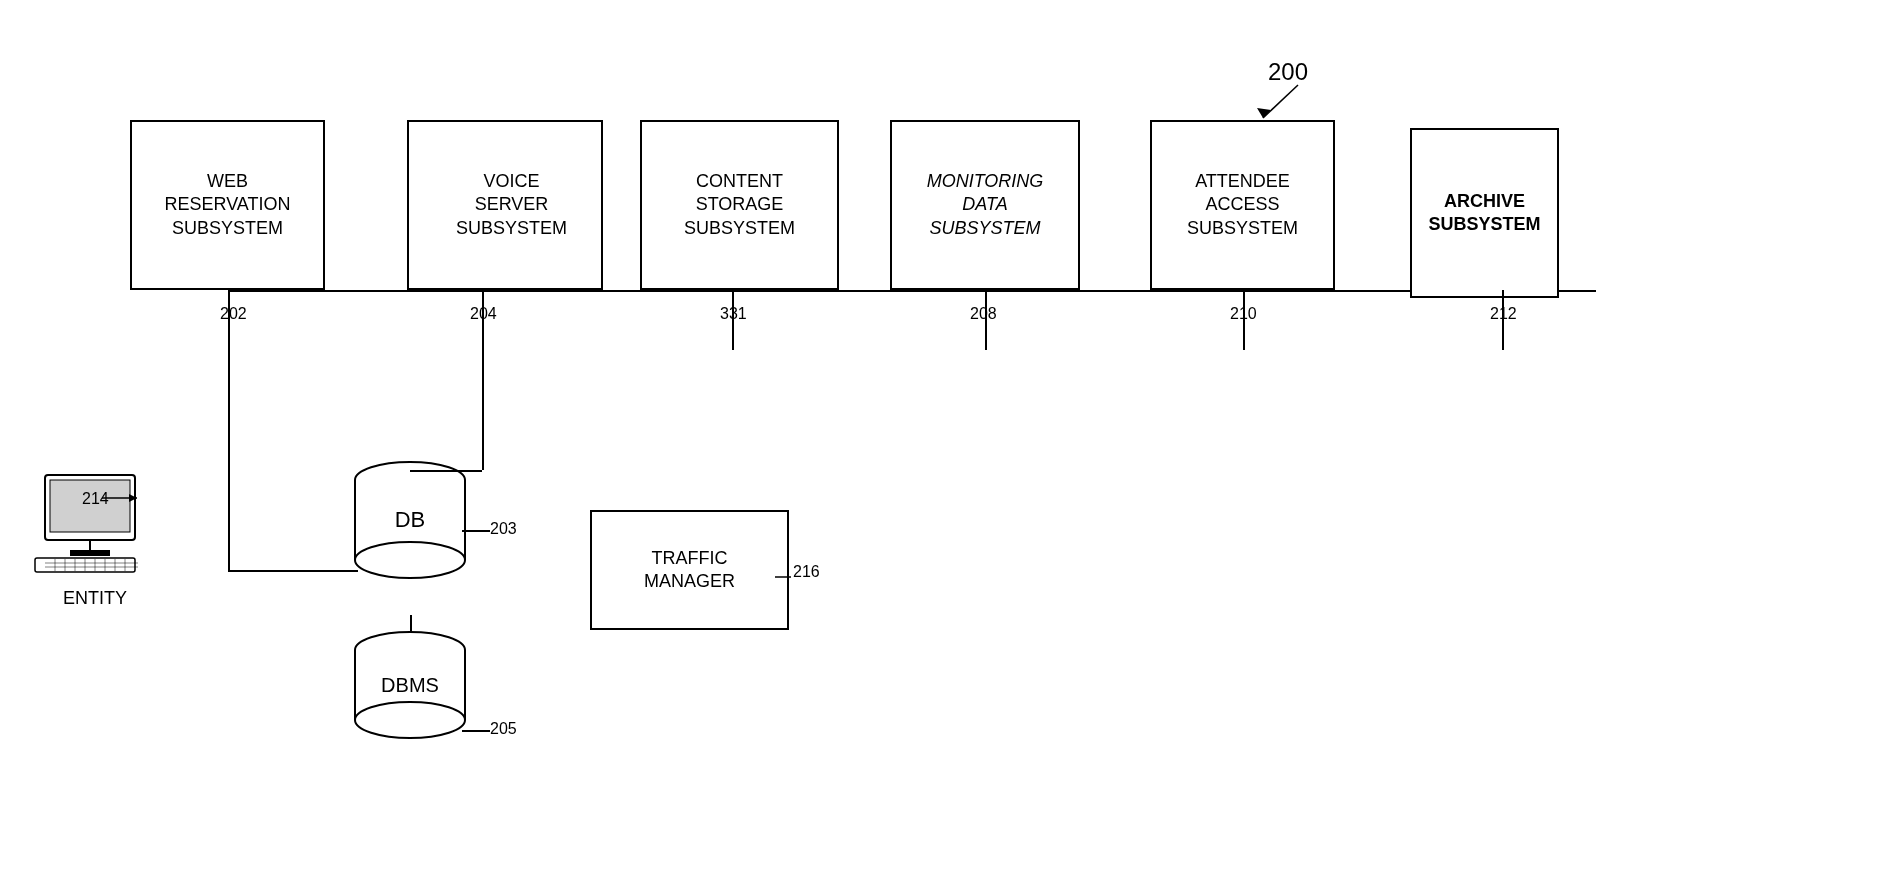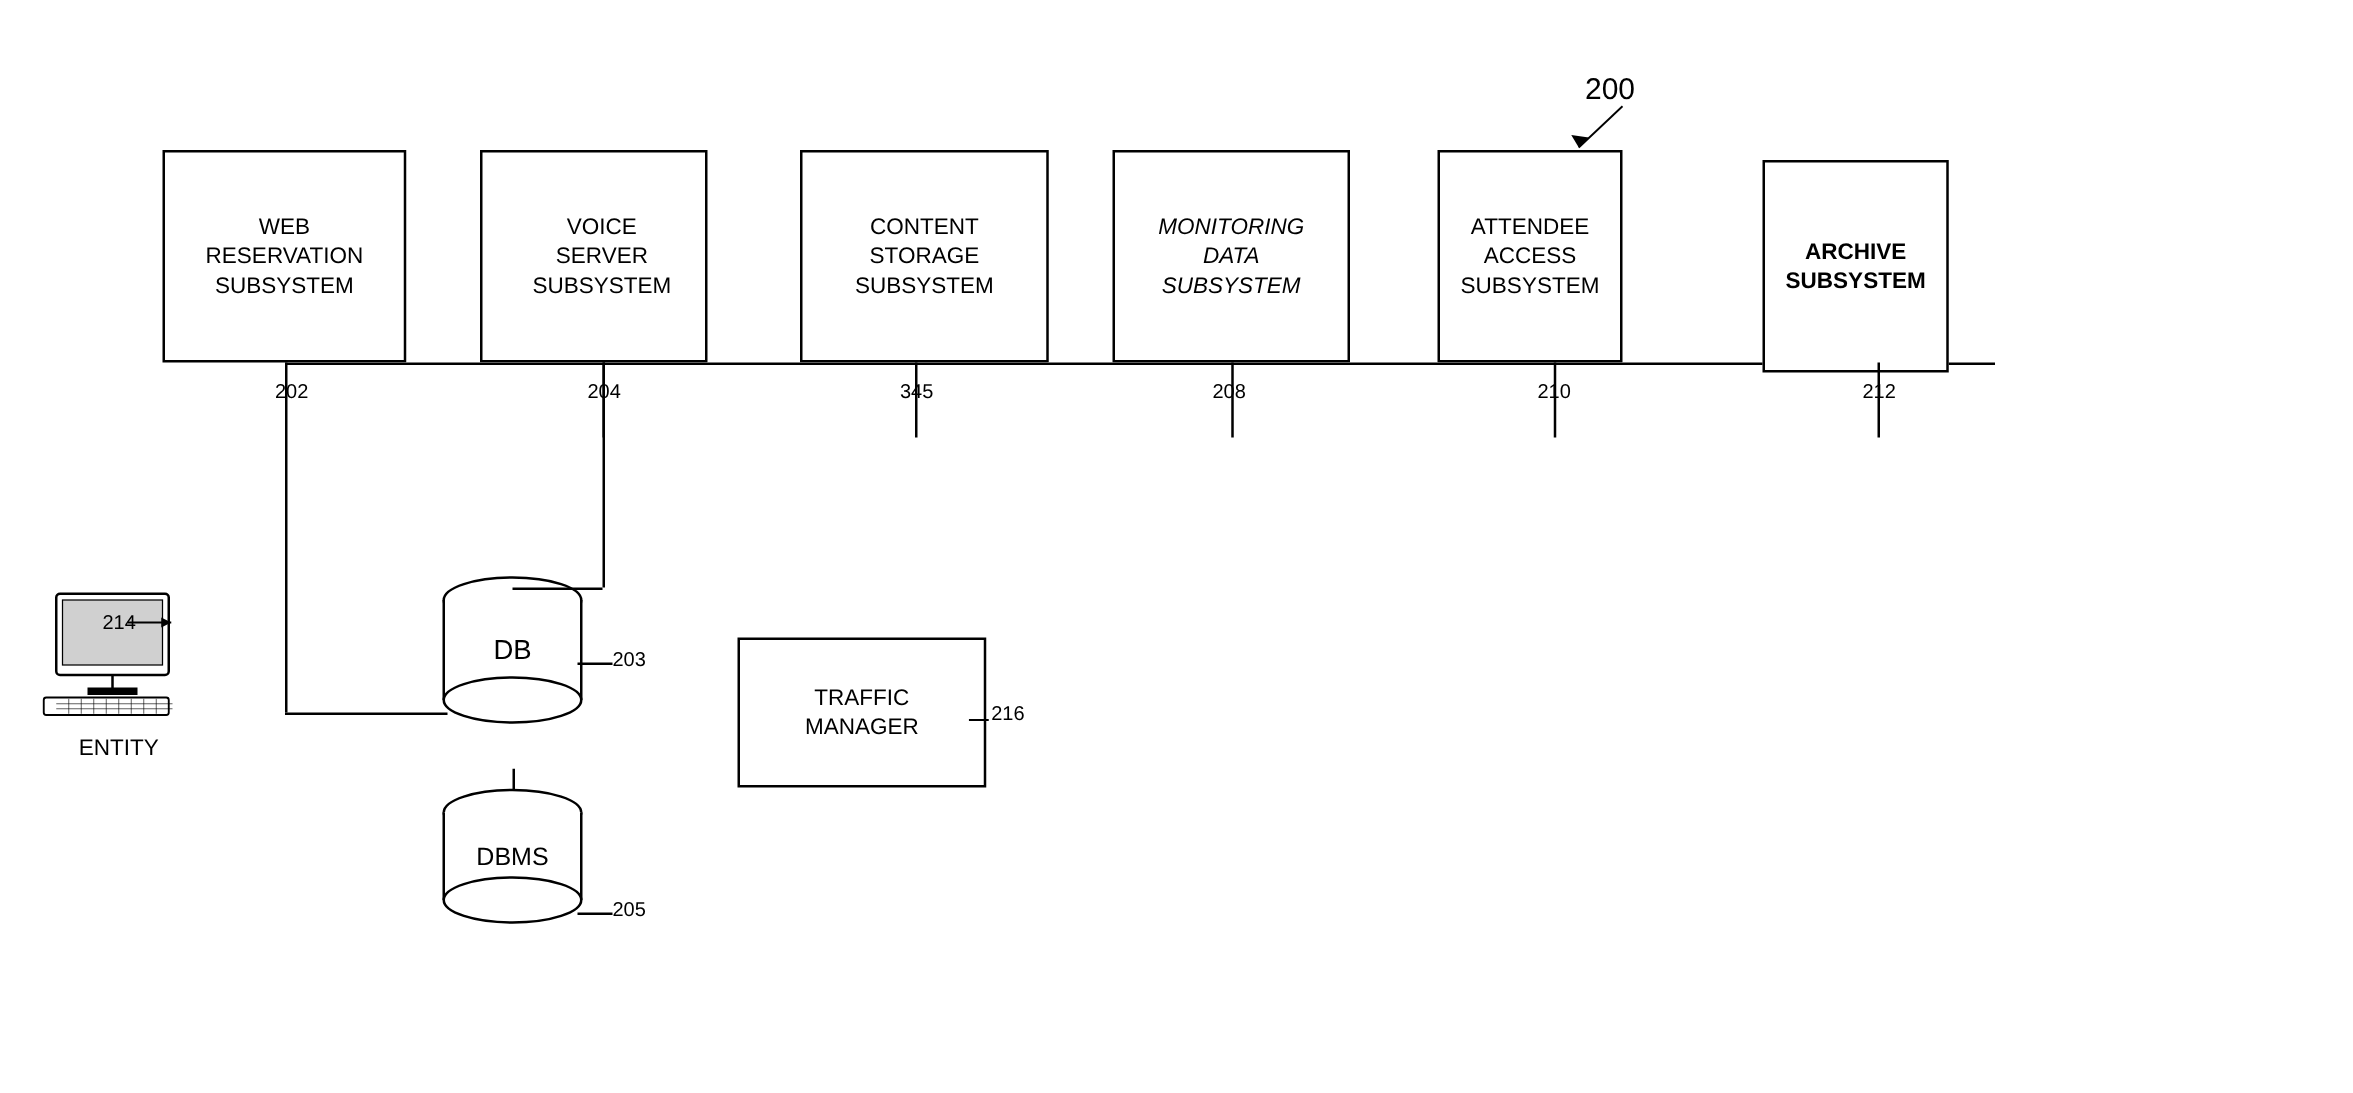--- a/index.html
+++ b/index.html
@@ -31,34 +31,34 @@
       line-height: 1.3;
       background: #fff;
     }
 
     
     #box-web {
       left: 130px; top: 120px;
       width: 195px; height: 170px;
     }
     #box-voice {
-      left: 384px; top: 120px;
-      width: 182px; height: 170px; padding-left: 13px;
+      left: 407px; top: 120px;
+      width: 196px; height: 170px; padding-left: 13px;
     }
     #box-content {
       left: 640px; top: 120px;
       width: 199px; height: 170px;
     }
     #box-monitoring {
       left: 890px; top: 120px;
       width: 190px; height: 170px; font-style: italic;
     }
     #box-attendee {
       left: 1150px; top: 120px;
-      width: 148px; height: 170px;
+      width: 185px; height: 170px;
     }
     #box-archive {
       left: 1410px; top: 128px;
       width: 149px; height: 170px; font-weight: bold;
     }
 
     
     #box-traffic {
       left: 590px; top: 510px;
       width: 199px; height: 120px;
@@ -142,21 +142,21 @@
   <div class="v-line" style="left: 732px; top: 290px; height: 60px;"></div>
 
   <div class="v-line" style="left: 985px; top: 290px; height: 60px;"></div>
 
   <div class="v-line" style="left: 1243px; top: 290px; height: 60px;"></div>
 
   <div class="v-line" style="left: 1502px; top: 290px; height: 60px;"></div>
 
   <div class="ref-label" style="left: 220px; top: 305px;"><span>202</span></div>
   <div class="ref-label" style="left: 470px; top: 305px;"><span>204</span></div>
-  <div class="ref-label" style="left: 720px; top: 305px;"><span>345</span></div>
+  <div class="ref-label" style="left: 720px; top: 305px;"><span>331</span></div>
   <div class="ref-label" style="left: 970px; top: 305px;"><span>208</span></div>
   <div class="ref-label" style="left: 1230px; top: 305px;"><span>210</span></div>
   <div class="ref-label" style="left: 1490px; top: 305px;"><span>212</span></div>
 
   <div class="ref-label" style="left: 1268px; top: 58px; font-size: 24px;">
     <span>200</span>
   </div>
 
   <div style="position:absolute; left: 1243px; top: 80px;">
     <svg width="60" height="45">

